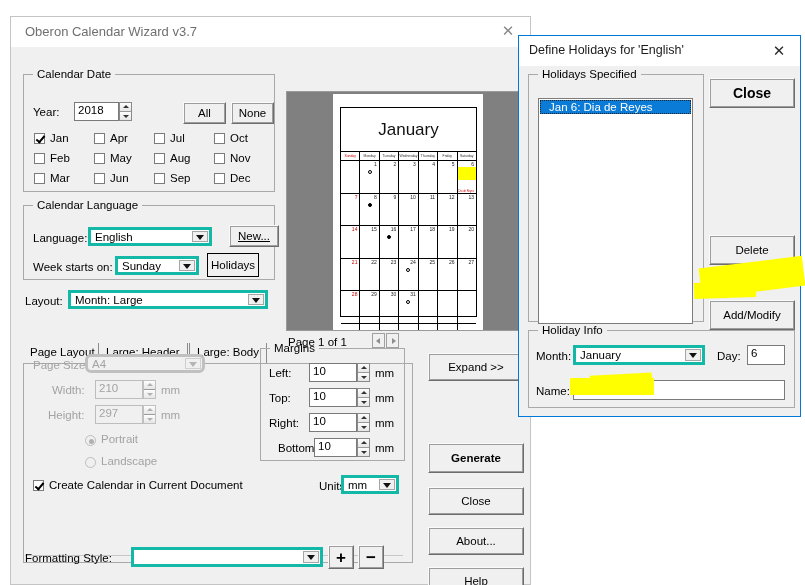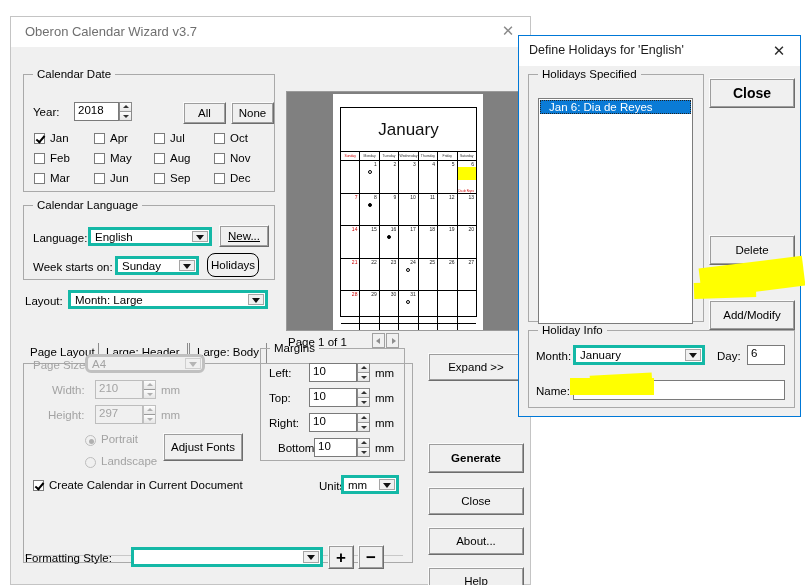--- a/index.html
+++ b/index.html
@@ -326,25 +326,25 @@
     <div class="cbox" style="left:203px;top:125px;">
         <span class="box"></span>
         <span class="ctext">Dec</span>
       </div>
 
     <div class="group" style="left:12px;top:158px;width:252px;height:75px;">
       <span class="gtitle">Calendar Language</span>
     </div>
     <span class="lbl" style="left:22px;top:185px;text-align:center;">Language:</span>
     <div class="combo" style="left:77px;top:180px;width:124px;height:19px;"><span>English</span><span class="arrowbox"></span></div>
-    <div class="btn" style="left:208px;top:178px;width:50px;height:22px;text-decoration:underline;">New...</div>
+    <div class="btn" style="left:218px;top:178px;width:50px;height:22px;text-decoration:underline;">New...</div>
 
     <span class="lbl" style="left:22px;top:214px;">Week starts on:</span>
     <div class="combo" style="left:104px;top:209px;width:84px;height:19px;"><span>Sunday</span><span class="arrowbox"></span></div>
-    <div class="btn defocus" style="left:196px;top:206px;width:52px;height:24px;border-radius:8px;">Holidays</div>
+    <div class="btn defocus" style="left:196px;top:206px;width:52px;height:24px;">Holidays</div>
 
     <span class="lbl" style="left:14px;top:248px;">Layout:</span>
     <div class="combo" style="left:57px;top:243px;width:200px;height:19px;"><span>Month: Large</span><span class="arrowbox"></span></div>
 
     <div id="tabstrip">
       <div class="tab sel" style="left:0;">Page Layout</div>
       <div class="tab unsel" style="left:75px;">Large: Header</div>
       <div class="tab unsel" style="left:166px;">Large: Body</div>
     </div>
 
@@ -371,21 +371,20 @@
 
     <div class="radio" style="left:74px;top:386px;">
         <span class="dot on"></span>
         <span class="rtext">Portrait</span>
       </div>
     <div class="radio" style="left:74px;top:408px;">
         <span class="dot"></span>
         <span class="rtext">Landscape</span>
       </div>
 
-    <div class="btn" style="left:152px;top:386px;width:80px;height:28px;">Adjust Fonts</div>
 
     <div class="group" style="left:249px;top:301px;width:145px;height:113px;">
       <span class="gtitle">Margins</span>
     </div>
     <span class="lbl" style="left:258px;top:320px;">Left:</span>
     <div class="tinput" style="left:298px;top:316px;width:48px;height:19px;">10</div>
     <div class="spin" style="left:346px;top:316px;height:19px;">
         <div class="up"></div>
         <div class="dn"></div>
       </div>

